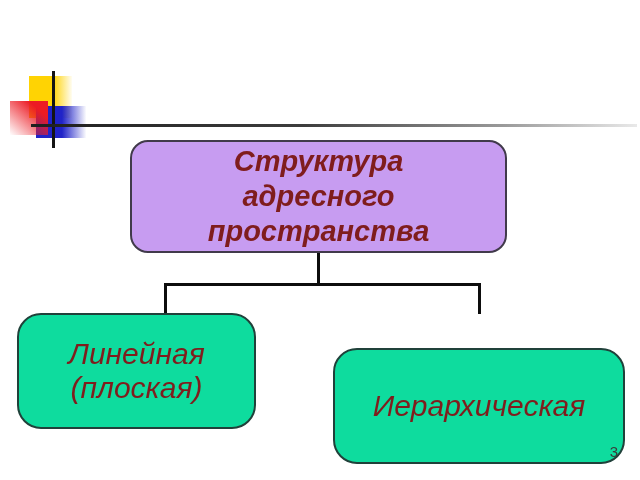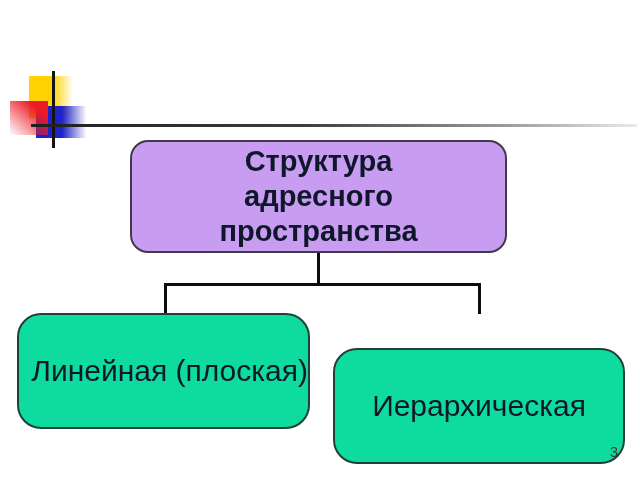--- a/index.html
+++ b/index.html
@@ -42,40 +42,41 @@
   }
 
   
   .node {
     position: absolute;
     box-sizing: border-box;
     display: flex;
     align-items: center;
     justify-content: center;
     text-align: center;
-    color: #0f172a;
+    color: #7f1d1d;
+    font-style: italic;
   }
   .root-node {
     left: 130px; top: 140px; width: 377px; height: 113px;
     background: #c79cf1;
     border: 2px solid #413a4b;
     border-radius: 18px;
     font-weight: bold;
     font-size: 29px;
     line-height: 35px;
   }
   .child-node {
     top: 313px; height: 116px;
     background: #0edc9e;
     border: 2px solid #20413a;
     border-radius: 24px;
     font-size: 30px;
     font-weight: normal;
   }
-  .child-left  { left: 17px;  width: 293px; justify-content: flex-end; }
+  .child-left  { left: 17px;  width: 239px; justify-content: flex-end; }
   .child-right { left: 333px; width: 292px; margin-top: 35px; }
 
   
   .conn { position: absolute; background: #0d0d0d; }
   .conn-root-down { left: 317px; top: 253px; width: 3px;   height: 32px; }
   .conn-horiz     { left: 164px; top: 283px; width: 317px; height: 3px;  }
   .conn-left-down { left: 164px; top: 283px; width: 3px;   height: 31px; }
   .conn-right-down{ left: 478px; top: 283px; width: 3px;   height: 31px; }
 
   

